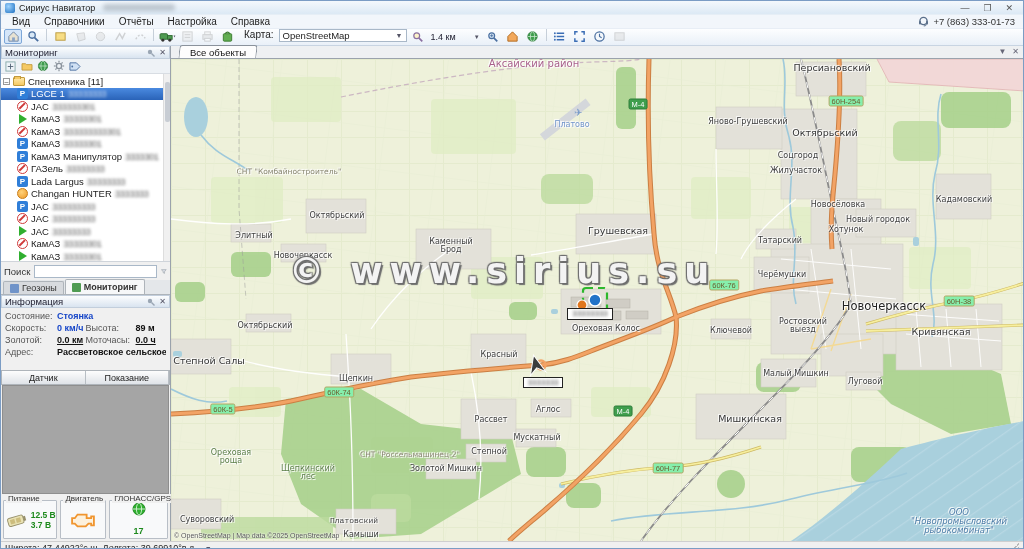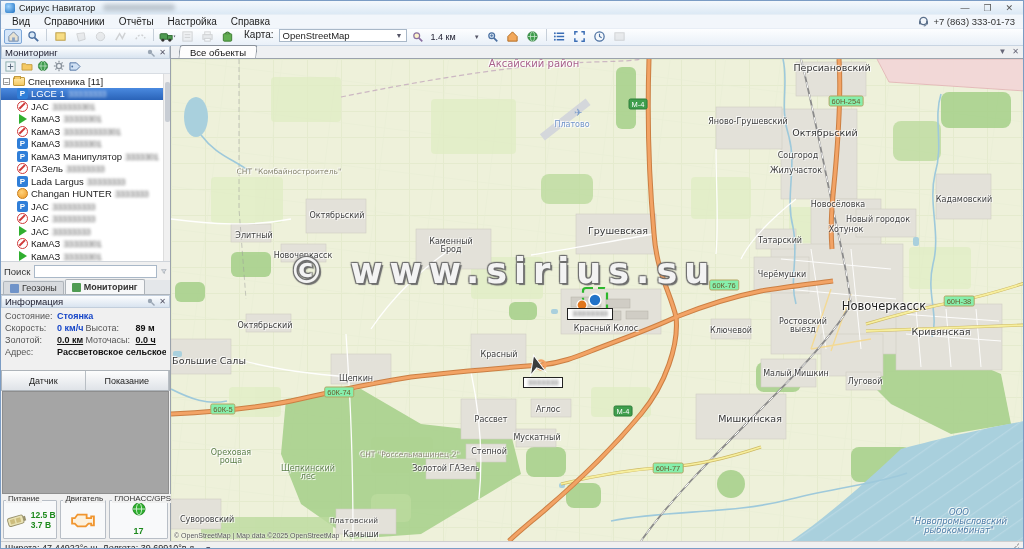--- a/index.html
+++ b/index.html
@@ -62,21 +62,21 @@
   .tabicon{width:9px;height:9px;border-radius:1px;}
   
   .info-body{height:62px;padding:2px 4px;font-size:9px;color:#444;flex:none;}
   .irow{display:flex;line-height:12px;}
   .irow .l{width:52px;flex:none;color:#555;}
   .irow .l2{width:50px;flex:none;color:#555;}
   .irow .v{font-weight:bold;color:#111;}
   .irow .blue{color:#1847c8;}
   .irow .und{text-decoration:underline;}
   .irow .half{width:50%;display:flex;}
-  .tbl-head{height:21px;display:flex;flex:none;background:linear-gradient(#fdfdfd,#dfe3e8);border:1px solid #aeb4ba;font-size:9px;color:#222;}
+  .tbl-head{height:15px;display:flex;flex:none;background:linear-gradient(#fdfdfd,#dfe3e8);border:1px solid #aeb4ba;font-size:9px;color:#222;}
   .tbl-head div{flex:1;display:flex;align-items:center;justify-content:center;border-right:1px solid #b8bec4;}
   .sensor-area{flex:1;background:#a5a5a5;border:1px solid #8e8e8e;margin:0 1px;}
   
   .indicators{height:47px;display:flex;gap:3px;padding:6px 2px 2px 2px;flex:none;}
   .grp{flex:1;border:1px solid #b8bec6;background:#f8f9fa;position:relative;border-radius:1px;display:flex;align-items:center;justify-content:center;gap:2px;}
   .grp .t{position:absolute;top:-7px;left:2px;background:#f0f0f0;font-size:8px;color:#333;padding:0 2px;white-space:nowrap;}
   .grp .vals{font-size:8.5px;font-weight:bold;color:#1d8a1d;line-height:10px;}
   .grp .sat{font-size:9px;font-weight:bold;color:#1d8a1d;}
   
   .maparea{flex:1;display:flex;flex-direction:column;position:relative;}
@@ -714,29 +714,29 @@
             <div class="lbl town" style="left: 579px; top: 360px;">Мишкинская</div>
             <div class="lbl airport" style="left: 401px; top: 66px;">Платово</div>
             <div class="lbl town" style="left: 447px; top: 172px;">Грушевская</div>
             <div class="lbl hamlet" style="left: 280px; top: 187px;">Каменный
 Брод</div>
             <div class="lbl snt" style="left: 118px; top: 113px;">СНТ "Комбайностроитель"</div>
             <div class="lbl hamlet" style="left: 166px; top: 157px;">Октябрьский</div>
             <div class="lbl hamlet" style="left: 83px; top: 177px;">Элитный</div>
             <div class="lbl hamlet" style="left: 132px; top: 197px;">Новочеркасск</div>
             <div class="lbl hamlet" style="left: 94px; top: 267px;">Октябрьский</div>
-            <div class="lbl town" style="left: 38px; top: 302px;">Большие Салы</div>
+            <div class="lbl town" style="left: 38px; top: 302px;">Степной Салы</div>
             <div class="lbl hamlet" style="left: 185px; top: 320px;">Щепкин</div>
-            <div class="lbl hamlet" style="left: 435px; top: 270px;">Красный Колос</div>
+            <div class="lbl hamlet" style="left: 435px; top: 270px;">Ореховая Колос</div>
             <div class="lbl hamlet" style="left: 328px; top: 296px;">Красный</div>
             <div class="lbl hamlet" style="left: 320px; top: 361px;">Рассвет</div>
             <div class="lbl hamlet" style="left: 377px; top: 351px;">Аглос</div>
             <div class="lbl hamlet" style="left: 366px; top: 379px;">Мускатный</div>
             <div class="lbl hamlet" style="left: 318px; top: 393px;">Степной</div>
-            <div class="lbl hamlet" style="left: 275px; top: 410px;">Золотой ГАЗель</div>
+            <div class="lbl hamlet" style="left: 275px; top: 410px;">Золотой Мишкин</div>
             <div class="lbl snt" style="left: 239px; top: 396px;">СНТ "Россельмашинец-2"</div>
             <div class="lbl forest" style="left: 137px; top: 414px;">Щепкинский
 лес</div>
             <div class="lbl forest" style="left: 60px; top: 398px;">Ореховая
 роща</div>
             <div class="lbl hamlet" style="left: 36px; top: 461px;">Суворовский</div>
             <div class="lbl hamlet" style="left: 183px; top: 462px; font-family: Liberation Mono, monospace;">Платовский</div>
             <div class="lbl hamlet" style="left: 190px; top: 476px;">Камыши</div>
             <div class="lbl water" style="left: 788px; top: 462px;">ООО "Новопромысловский
 рыбокомбинат"</div>

